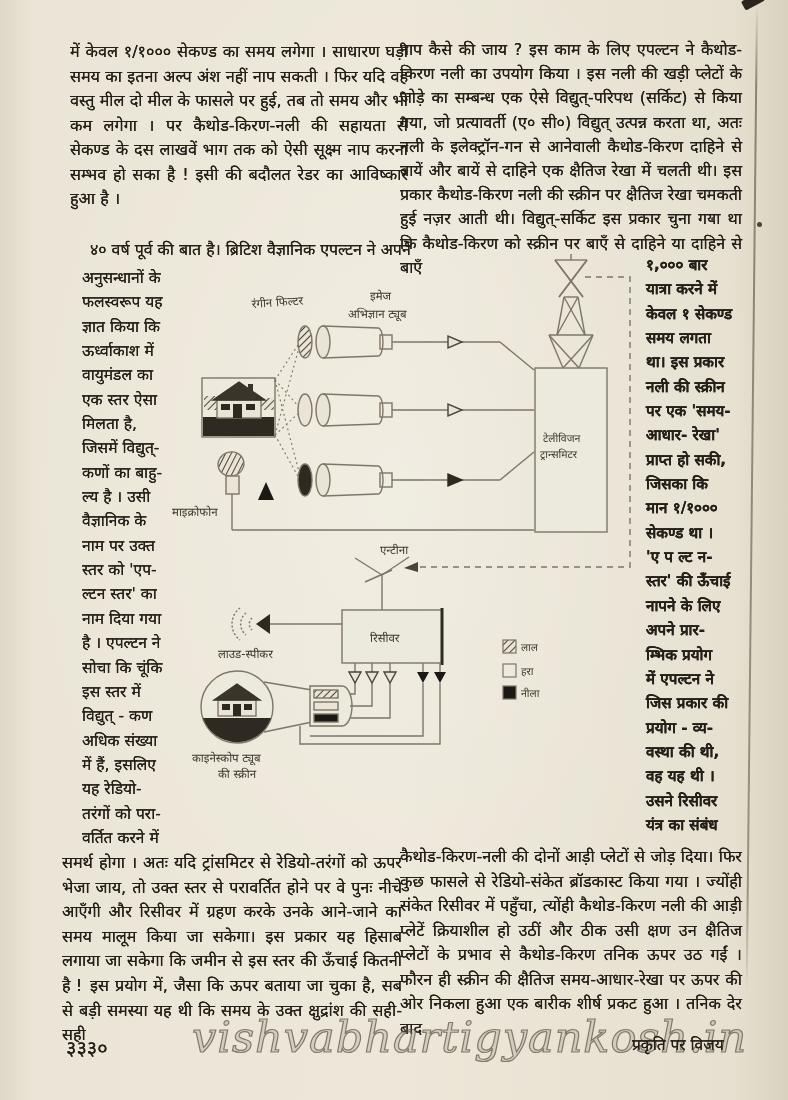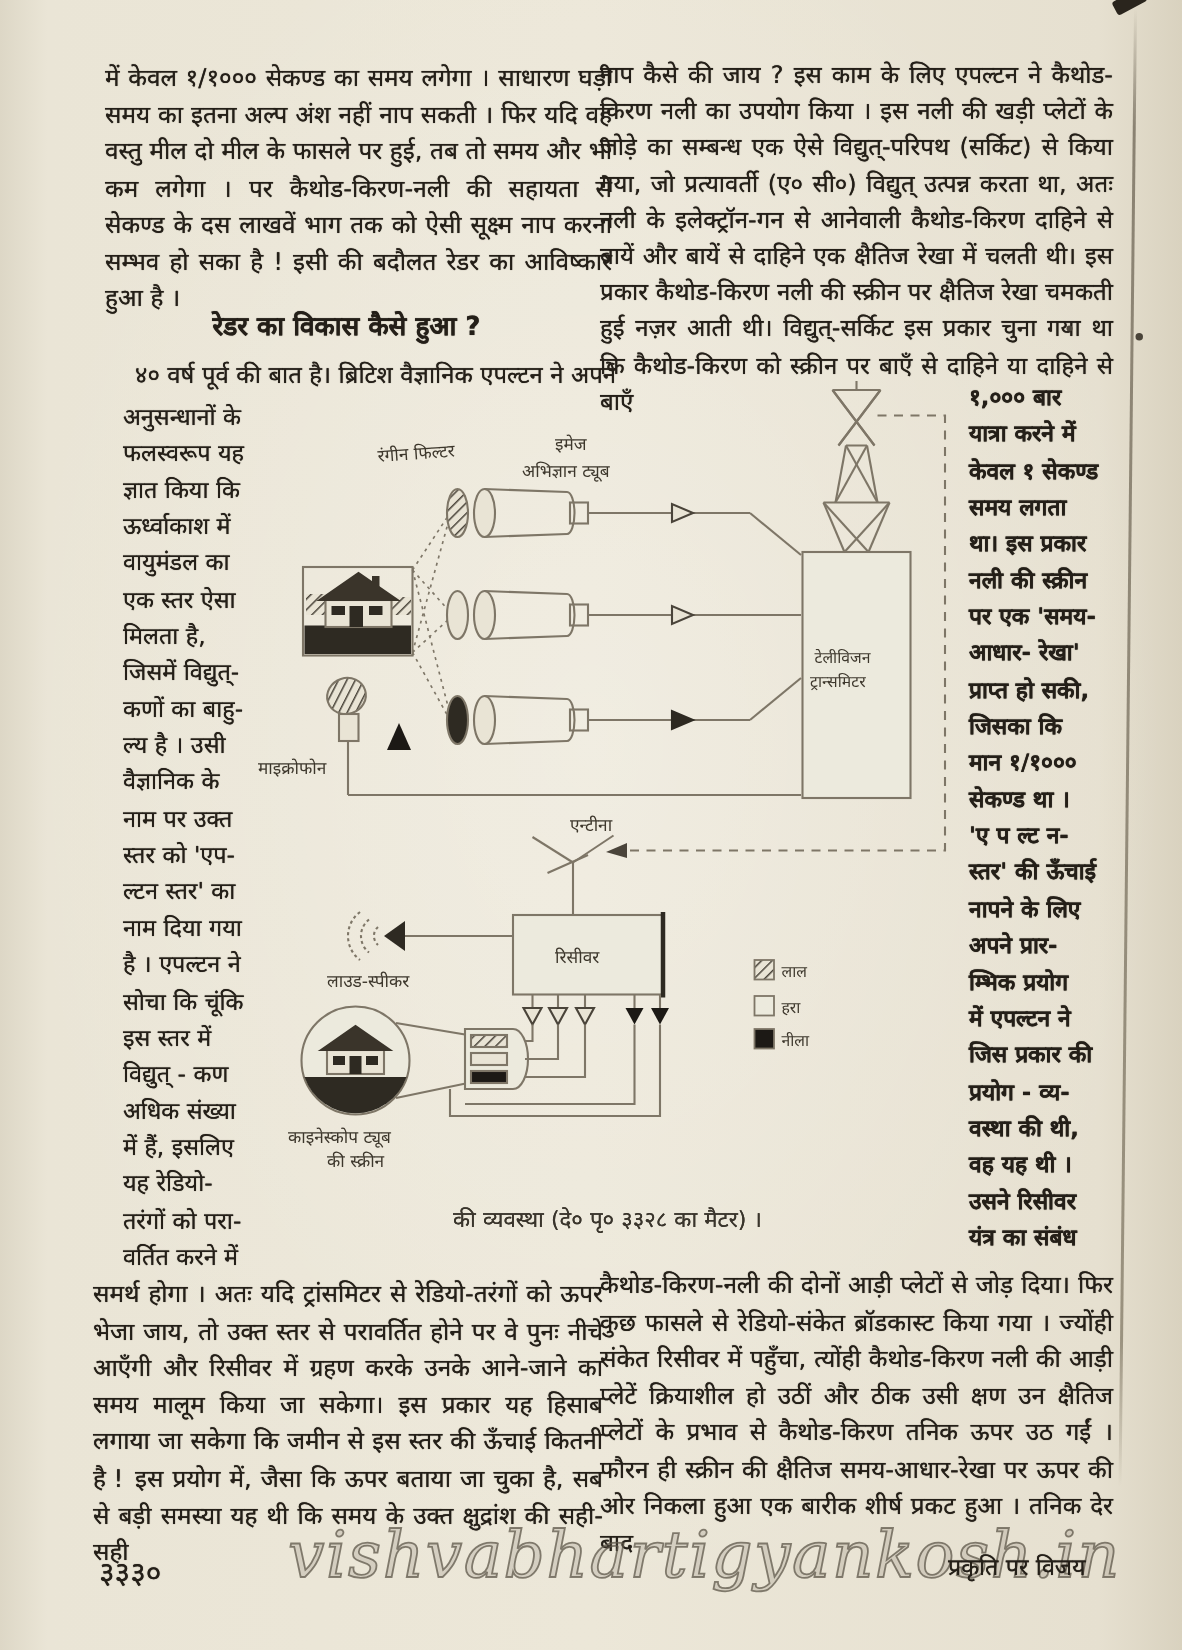--- a/index.html
+++ b/index.html
@@ -36,21 +36,20 @@
   .speck{position:absolute; width:4px; height:4px; border-radius:50%; background:#4a443a;}
   svg text{font-family:"DejaVu Sans", sans-serif; fill:#3d372c;}
 </style>
 </head>
 <body>
 
 <div class="page">
 
   <div class="t body-text just" style="left:70px; top:40px; width:338px;">में केवल १/१००० सेकण्ड का समय लगेगा । साधारण घड़ी समय का इतना अल्प अंश नहीं नाप सकती । फिर यदि वह वस्तु मील दो मील के फासले पर हुई, तब तो समय और भी कम लगेगा । पर कैथोड-किरण-नली की सहायता से सेकण्ड के दस लाखवें भाग तक को ऐसी सूक्ष्म नाप करना सम्भव हो सका है ! इसी की बदौलत रेडर का आविष्कार हुआ है ।</div>
 
-  <div class="t heading" style="left:62px; top:204px; width:338px;">रेडर का विकास कैसे हुआ ?</div>
 
   <div class="t" style="left:62px; top:238px; width:340px; font-size:15.9px; white-space:nowrap; text-indent:28px;">४० वर्ष पूर्व की बात है। ब्रिटिश वैज्ञानिक एपल्टन ने अपने</div>
 
   <div class="t narrow" style="left:62px; top:266px; width:122px;margin-left:20px;">
     <div>अनुसन्धानों के</div>
     <div>फलस्वरूप यह</div>
     <div>ज्ञात किया कि</div>
     <div>ऊर्ध्वाकाश में</div>
     <div>वायुमंडल का</div>
     <div>एक स्तर ऐसा</div>
@@ -280,21 +279,20 @@
       <text x="210" y="390">रिसीवर</text>
       <text x="58" y="406">लाउड-स्पीकर</text>
       <text x="32" y="510">काइनेस्कोप ट्यूब</text>
       <text x="58" y="526">की स्क्रीन</text>
       <text x="361" y="399" font-size="10.5">लाल</text>
       <text x="361" y="423" font-size="10.5">हरा</text>
       <text x="361" y="445" font-size="10.5">नीला</text>
     </g>
   </svg>
 
-  <div class="t caption" style="left:165px; top:802px; width:480px;">की व्यवस्था (दे० पृ० ३३२८ का मैटर) ।</div>
 
   <div class="t footer-num" style="left:66px; top:1034px;">३३३०</div>
   <div class="watermark" style="position:absolute; left:172px; top:1012px;margin-left:20px;">vishvabhartigyankosh.in</div>
   <div class="t footer-right" style="left:632px; top:1033px;">प्रकृति पर विजय</div>
 
   <div class="scan-line"></div>
   <div class="corner-mark"></div>
   <div class="speck" style="left:711px; top:217px;"></div>
   <div class="speck" style="left:757px; top:222px; width:5px; height:5px;"></div>
 

